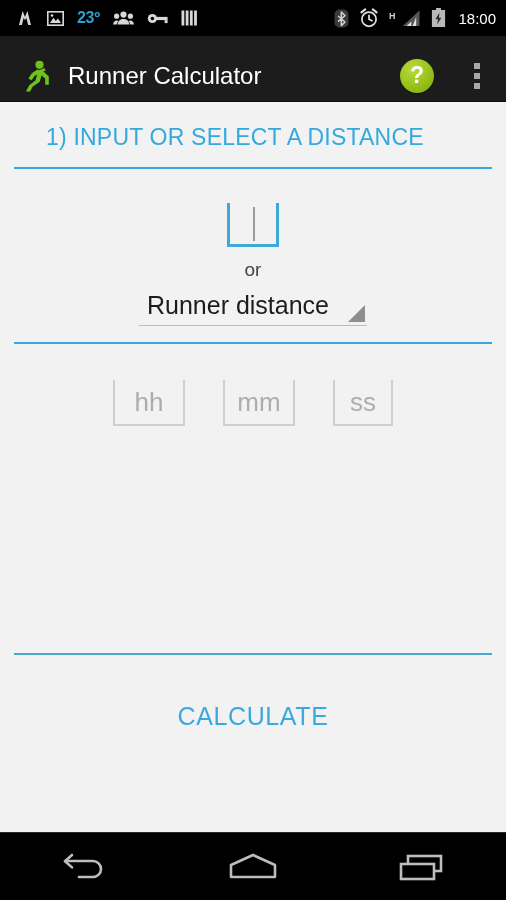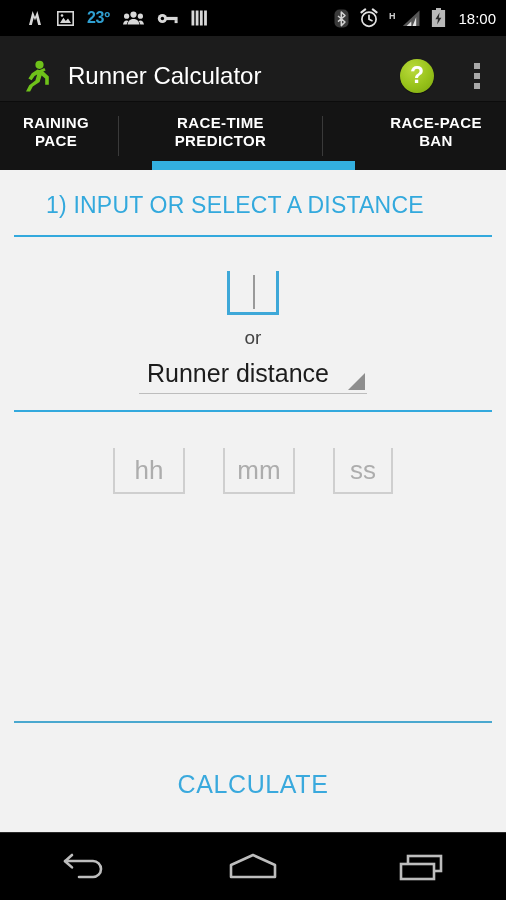--- a/index.html
+++ b/index.html
@@ -20,21 +20,21 @@
     flex-direction: column;
     background: #f2f2f2;
   }
 
   
   .status-bar {
     height: 36px;
     background: #000000;
     display: flex;
     align-items: center;
-    padding: 0 10px 0 26px;
+    padding: 0 10px 0 16px;
     flex: 0 0 36px;
   }
   .status-left {
     display: flex;
     align-items: center;
     gap: 13px;
     flex: 1;
   }
   .status-right {
     display: flex;
@@ -419,37 +419,20 @@
     </span>
     <span class="app-title">Runner Calculator</span>
     <span class="help-btn">?</span>
     <span class="overflow-btn">
       <i></i>
       <i></i>
       <i></i>
     </span>
   </div>
 
-  <div class="tab-bar">
-    <div class="tab tab-left">
-      <span>RAINING PACE</span>
-    </div>
-    <div class="tab-divider"></div>
-    <div class="tab tab-active">
-      <span>
-        <span>RACE-TIME</span><br>
-        <span>PREDICTOR</span>
-      </span>
-    </div>
-    <div class="tab-divider"></div>
-    <div class="tab tab-right">
-      <span>RACE-PACE BAN</span>
-    </div>
-    <div class="tab-underline"></div>
-  </div>
 
   <div class="content">
 
     <div class="section-head">1) INPUT OR SELECT A DISTANCE</div>
     <div class="section-rule"></div>
 
     <div class="dist-row">
       <div class="edit-focus">
         <span class="caret"></span>
         <span class="val"></span>

